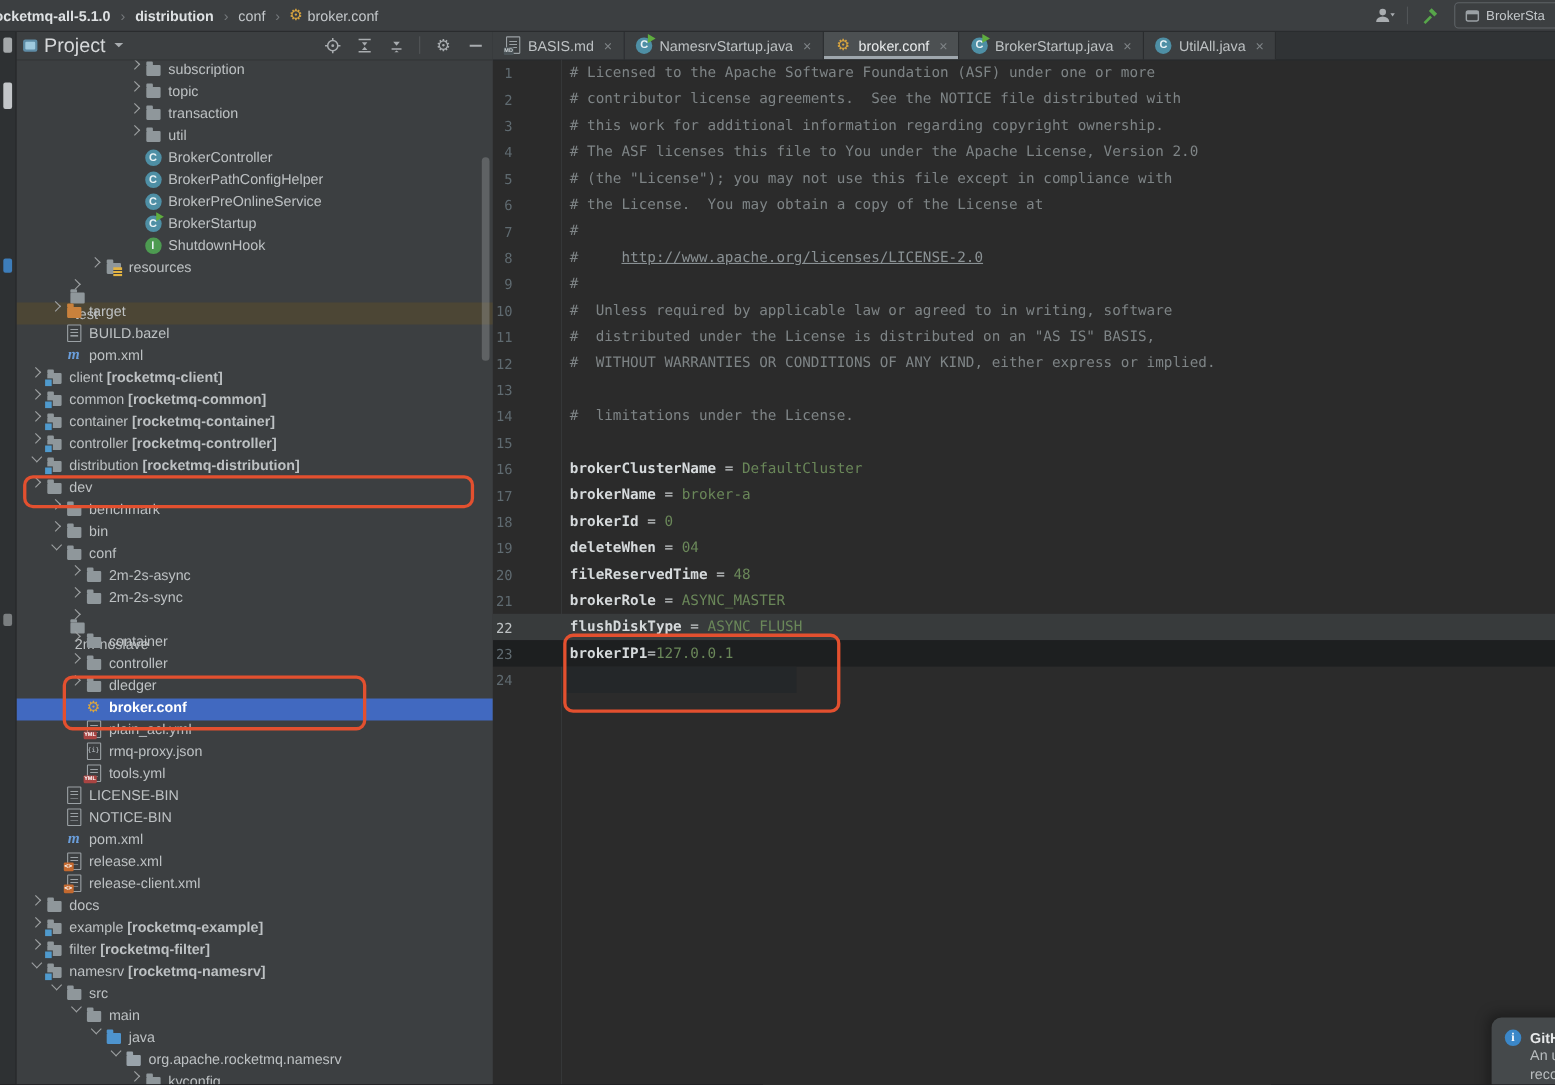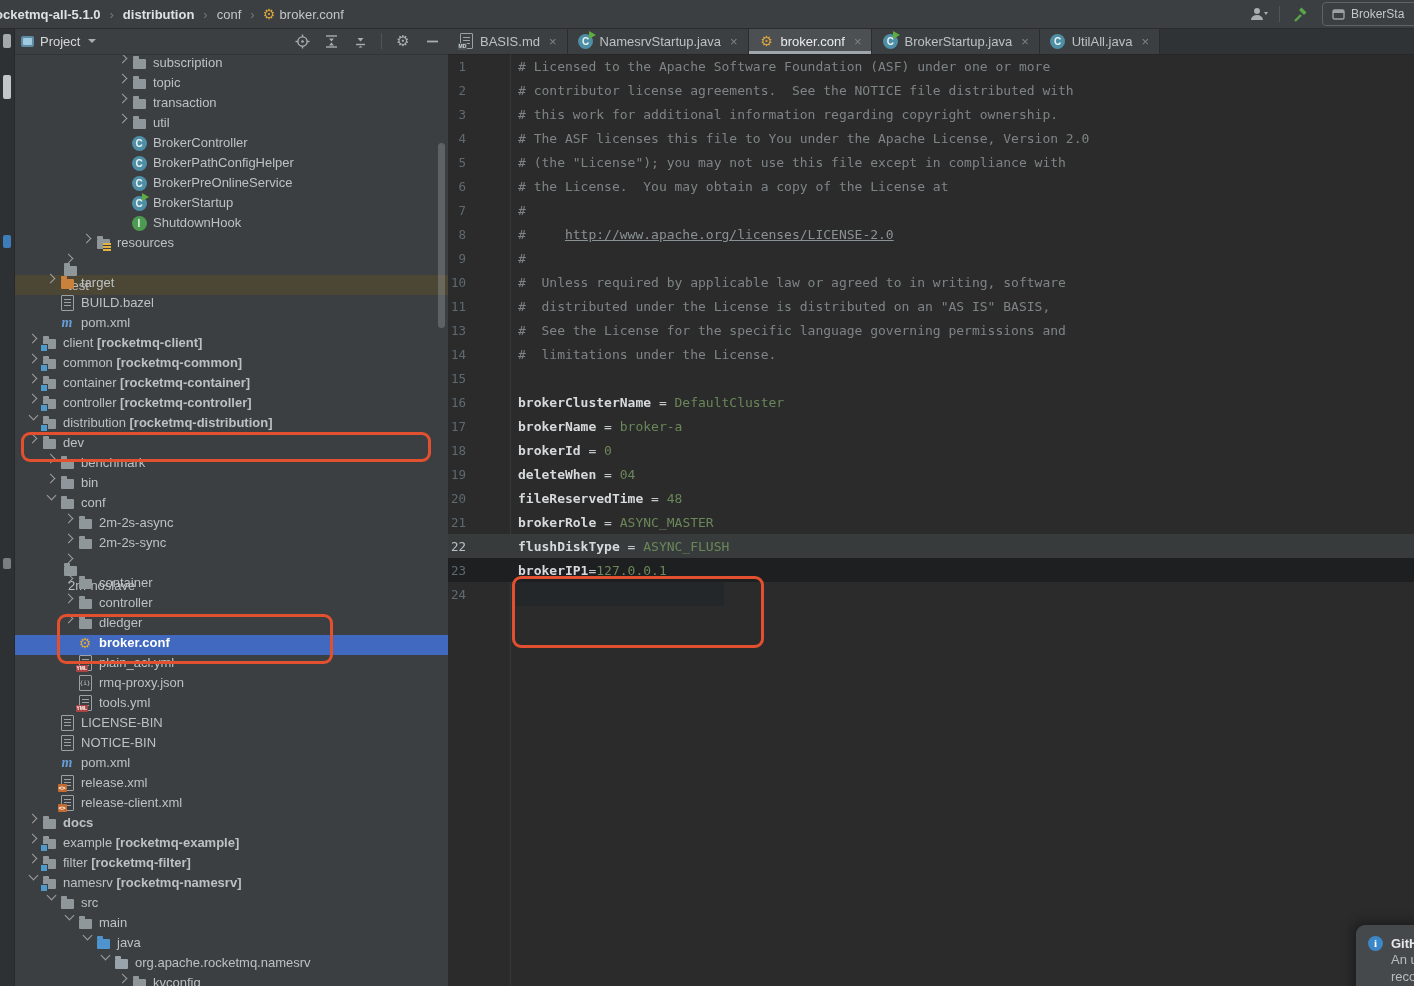--- a/index.html
+++ b/index.html
@@ -21,21 +21,21 @@
           color:#C3C7CA;font-size:12px;background:#3C3F41;}
   
   .stripe{position:absolute;left:0;top:28px;width:14px;bottom:0;background:#2E3133;
           border-right:1px solid #26282A;z-index:4;}
   .smark{position:absolute;left:3px;width:8px;border-radius:2px;background:#B9BDBF;opacity:.55;}
   
   .ppanel{position:absolute;left:14px;top:28px;width:434px;bottom:0;background:#3C3F41;z-index:3;}
   .phead{height:26px;display:flex;align-items:center;padding:0 7px;border-bottom:1px solid #323537;}
   .pwin-icon{width:13px;height:11px;border-radius:2px;background:#5E8CA6;position:relative;margin-right:6px;}
   .pwin-icon::after{content:'';position:absolute;left:2px;top:2px;right:2px;bottom:2px;background:#9FCADF;border-radius:1px;}
-  .ptitle{font-size:13px;color:#D6D8DA;}
+  .ptitle{font-size:18px;color:#D6D8DA;}
   .pcaret{width:0;height:0;border-left:4px solid transparent;border-right:4px solid transparent;
           border-top:4px solid #A9ADB0;margin-left:8px;}
   .phicons{margin-left:auto;display:flex;align-items:center;gap:11px;}
   .phicons .ticon{width:18px;height:18px;}
   .tree{position:absolute;top:27px;left:0;right:0;bottom:0;overflow:hidden;}
   .trow{height:20px;display:flex;align-items:flex-start;font-size:13px;color:#BDC1C3;white-space:nowrap;}
   .trow.olive{background:var(--olive,#4C4635);}
   .trow.selected{background:var(--sel,#4169C0);}
   .trow.selected .tlabel{color:#FFFFFF;font-weight:bold;}
   .chevslot{width:15px;flex:none;display:flex;align-items:center;justify-content:center;}
@@ -511,21 +511,21 @@
           </span>
           <span class="tlabel">release.xml</span>
         </div>
         <div class="trow" style="padding-left: 30px;">
           <span class="chevslot"></span>
           <span class="ic">
             <span class="page xmlb"></span>
           </span>
           <span class="tlabel">release-client.xml</span>
         </div>
-        <div class="trow" style="padding-left: 12px; font-weight: bold;">
+        <div class="trow" style="padding-left: 12px;">
           <span class="chevslot">
             <span class="chev"></span>
           </span>
           <span class="ic ">
             <span class="folder-shape"></span>
           </span>
           <span class="tlabel">docs</span>
         </div>
         <div class="trow" style="padding-left: 12px;">
           <span class="chevslot">
@@ -681,22 +681,25 @@
         </div>
         <div class="cline">
           <span class="ln">10</span>
           <span class="ctext"><span class="tk-comment">#  Unless required by applicable law or agreed to in writing, software</span></span>
         </div>
         <div class="cline">
           <span class="ln">11</span>
           <span class="ctext"><span class="tk-comment">#  distributed under the License is distributed on an "AS IS" BASIS,</span></span>
         </div>
         <div class="cline">
+          <span class="ln">12</span>
+          <span class="ctext"><span class="tk-comment">#  WITHOUT WARRANTIES OR CONDITIONS OF ANY KIND, either express or implied.</span></span>
+        </div>
+        <div class="cline">
           <span class="ln">13</span>
-          <span class="ctext"><span class="tk-comment">#  See the License for the specific language governing permissions and</span></span>
         </div>
         <div class="cline">
           <span class="ln">14</span>
           <span class="ctext"><span class="tk-comment">#  limitations under the License.</span></span>
         </div>
         <div class="cline">
           <span class="ln">15</span>
           <span class="ctext"></span>
         </div>
         <div class="cline">

